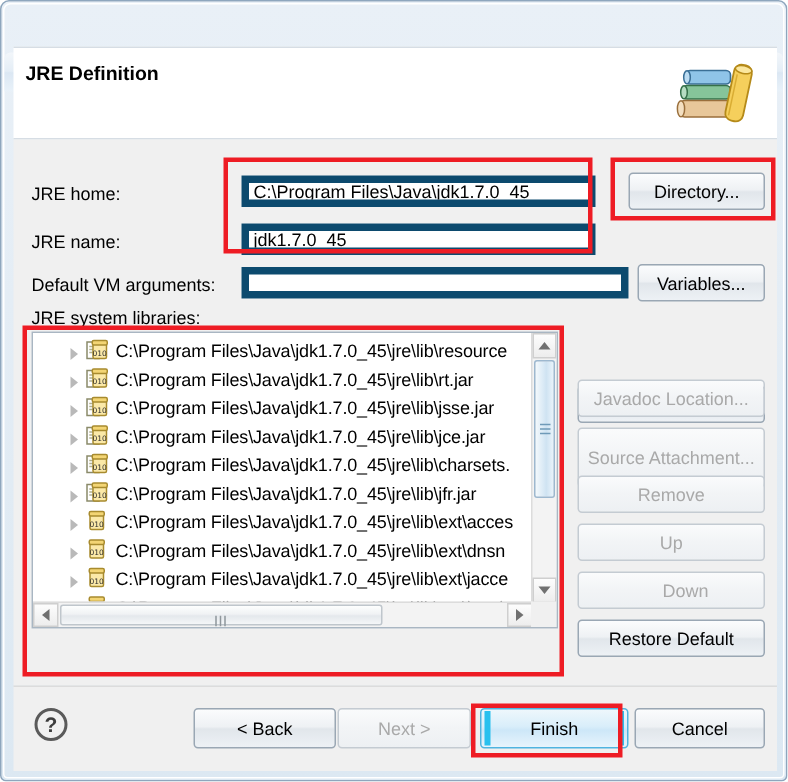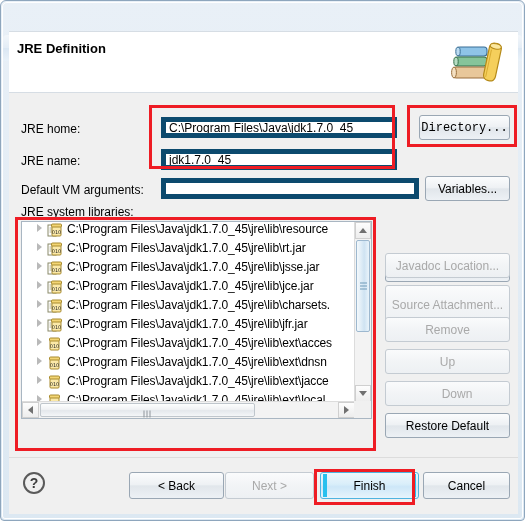--- a/index.html
+++ b/index.html
@@ -225,23 +225,23 @@
   }
   #list-viewport {
     position: absolute;
     left: 0; top: 0;
     width: 333px; height: 180px;
     overflow: hidden;
   }
   .lib-row {
     height: 19px;
     display: flex;
-    align-items: flex-start;
+    align-items: flex-end;
     white-space: nowrap;
-    padding-left: 12px;
+    padding-left: 22px;
   }
   .twisty {
     width: 11px; height: 11px;
     flex: 0 0 auto;
     position: relative;
     margin-right: 2px;
   }
   .twisty::after {
     content: "";
     position: absolute;
@@ -455,21 +455,21 @@
         <ellipse cx="44" cy="8" rx="5.6" ry="2.6" fill="#fbe79e" stroke="#b58a19" stroke-width="1"></ellipse>
         <line x1="40.5" y1="12" x2="40.5" y2="40" stroke="#d9ac33" stroke-width="1"></line>
       </g>
     </svg>
   </div>
 
   <div id="body">
 
     <div class="row-label" style="left:12px; top:29px;">JRE home:</div>
     <input class="txt" style="left: 152px; top: 24px; width: 236px; height: 21px;" value="C:\Program Files\Java\jdk1.7.0_45">
-    <div class="btn" style="left:410px; top:22px; width:91px; height:25px;font-family:Liberation Mono, monospace;">
+    <div class="btn" style="left:410px; top:22px; width:91px; height:25px;">
       <span>Directory...</span>
     </div>
 
     <div class="row-label" style="left:12px; top:61px;">JRE name:</div>
     <input class="txt" style="left: 152px; top: 56px; width: 236px; height: 21px;" value="jdk1.7.0_45">
 
     <div class="row-label" style="left:12px; top:90px;">Default VM arguments:</div>
     <input class="txt" style="left: 152px; top: 85px; width: 258px; height: 21px;" value="">
     <div class="btn" style="left:416px; top:83px; width:85px; height:25px;">
       <span>Variables...</span>

